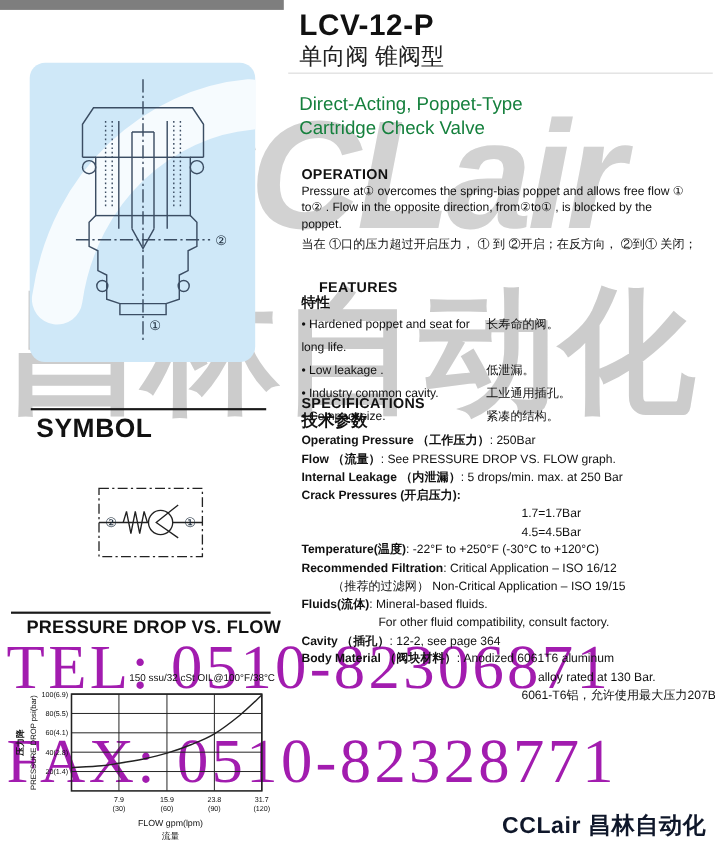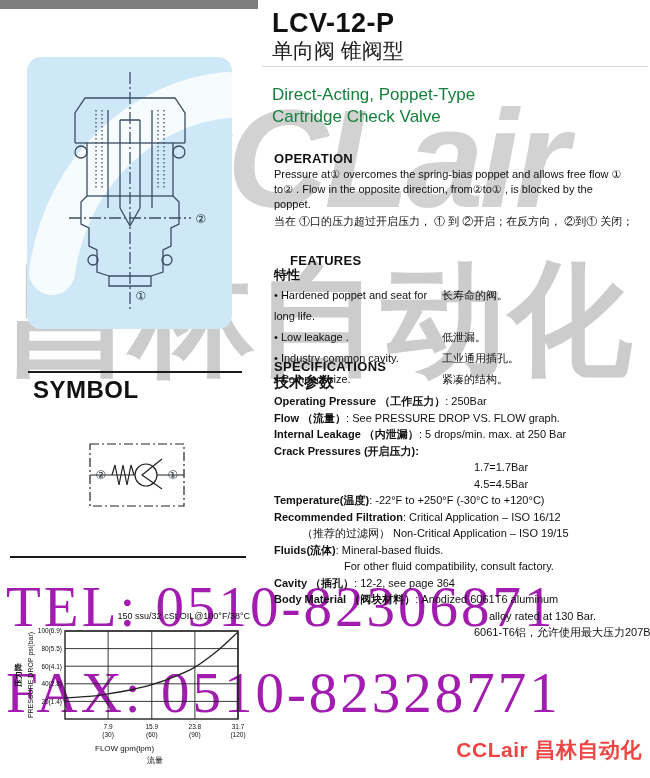--- a/index.html
+++ b/index.html
@@ -63,24 +63,24 @@
   .pd-rule{left:10px;top:556px;width:236px;}
   .pd-head{left:24px;top:561px;font-size:16.5px;font-weight:bold;letter-spacing:0.2px;}
   .chart-title{left:55px;top:611px;width:195px;text-align:right;font-size:9px;color:#111;}
   .chart-svg{left:10px;top:624px;width:250px;height:122px;}
   .cgrid{stroke:#222;stroke-width:0.9;}
   .cbox{fill:none;stroke:#222;stroke-width:1.4;}
   .ctick{font-size:6.5px;fill:#111;font-family:"Liberation Sans",sans-serif;}
   .ccurve{fill:none;stroke:#222;stroke-width:1.3;}
   .axis-v{font-size:7px;fill:#111;text-anchor:middle;font-family:"Liberation Sans",sans-serif;}
   .axis-cn{font-size:8px;font-weight:bold;}
-  .x-label{left:95px;top:744px;width:120px;font-size:8px;}
+  .x-label{left:95px;top:744px;width:120px;text-align:center;font-size:8px;}
   .x-label-cn{left:95px;top:755px;width:120px;text-align:center;font-size:8px;}
 
-  .footer-brand{right:8px;top:736px;font-size:21px;font-weight:bold;color:#ef4444;letter-spacing:0.5px;}
+  .footer-brand{right:8px;top:736px;font-size:21px;font-weight:bold;color:#0f172a;letter-spacing:0.5px;}
 </style>
 </head>
 <body>
 
 <div class="page">
 
   <div class="wm wm-brand">CCLair</div>
   <div class="wm wm-brand-cn">昌林自动化</div>
   <div class="abs panel-blue">
     <svg class="swoosh-svg" width="205" height="272" viewBox="0 0 205 272">
@@ -182,20 +182,21 @@
       <line x1="8" y1="39" x2="102" y2="39"></line>
       <polyline points="30,39 33,29 37,49 41,29 45,49 49,29 52,39"></polyline>
       <circle cx="64" cy="39" r="11" fill="#ffffff"></circle>
       <polyline points="80,23 60,39 80,53"></polyline>
     </g>
     <text class="sport" x="19" y="43">②</text>
     <text class="sport" x="91" y="43">①</text>
   </svg>
 
   <div class="abs z2 rule-dk pd-rule"></div>
+  <div class="abs z2 pd-head">PRESSURE DROP VS. FLOW</div>
   <div class="abs z2 chart-title">150 ssu/32 cSt OIL@100°F/38°C</div>
   <svg class="abs z2 chart-svg" viewBox="0 0 250 122">
     <text class="axis-v axis-cn" transform="translate(11,51) rotate(-90)">压力降</text>
     <text class="axis-v" transform="translate(23,51) rotate(-90)">PRESSURE DROP psi(bar)</text>
   <line x1="55" y1="7" x2="228" y2="7" class="cgrid"></line>
       <text x="52" y="9.3" class="ctick" text-anchor="end">100(6.9)</text>
       <line x1="55" y1="24.599999999999994" x2="228" y2="24.599999999999994" class="cgrid"></line>
       <text x="52" y="26.899999999999995" class="ctick" text-anchor="end">80(5.5)</text>
       <line x1="55" y1="42.2" x2="228" y2="42.2" class="cgrid"></line>
       <text x="52" y="44.5" class="ctick" text-anchor="end">60(4.1)</text>

